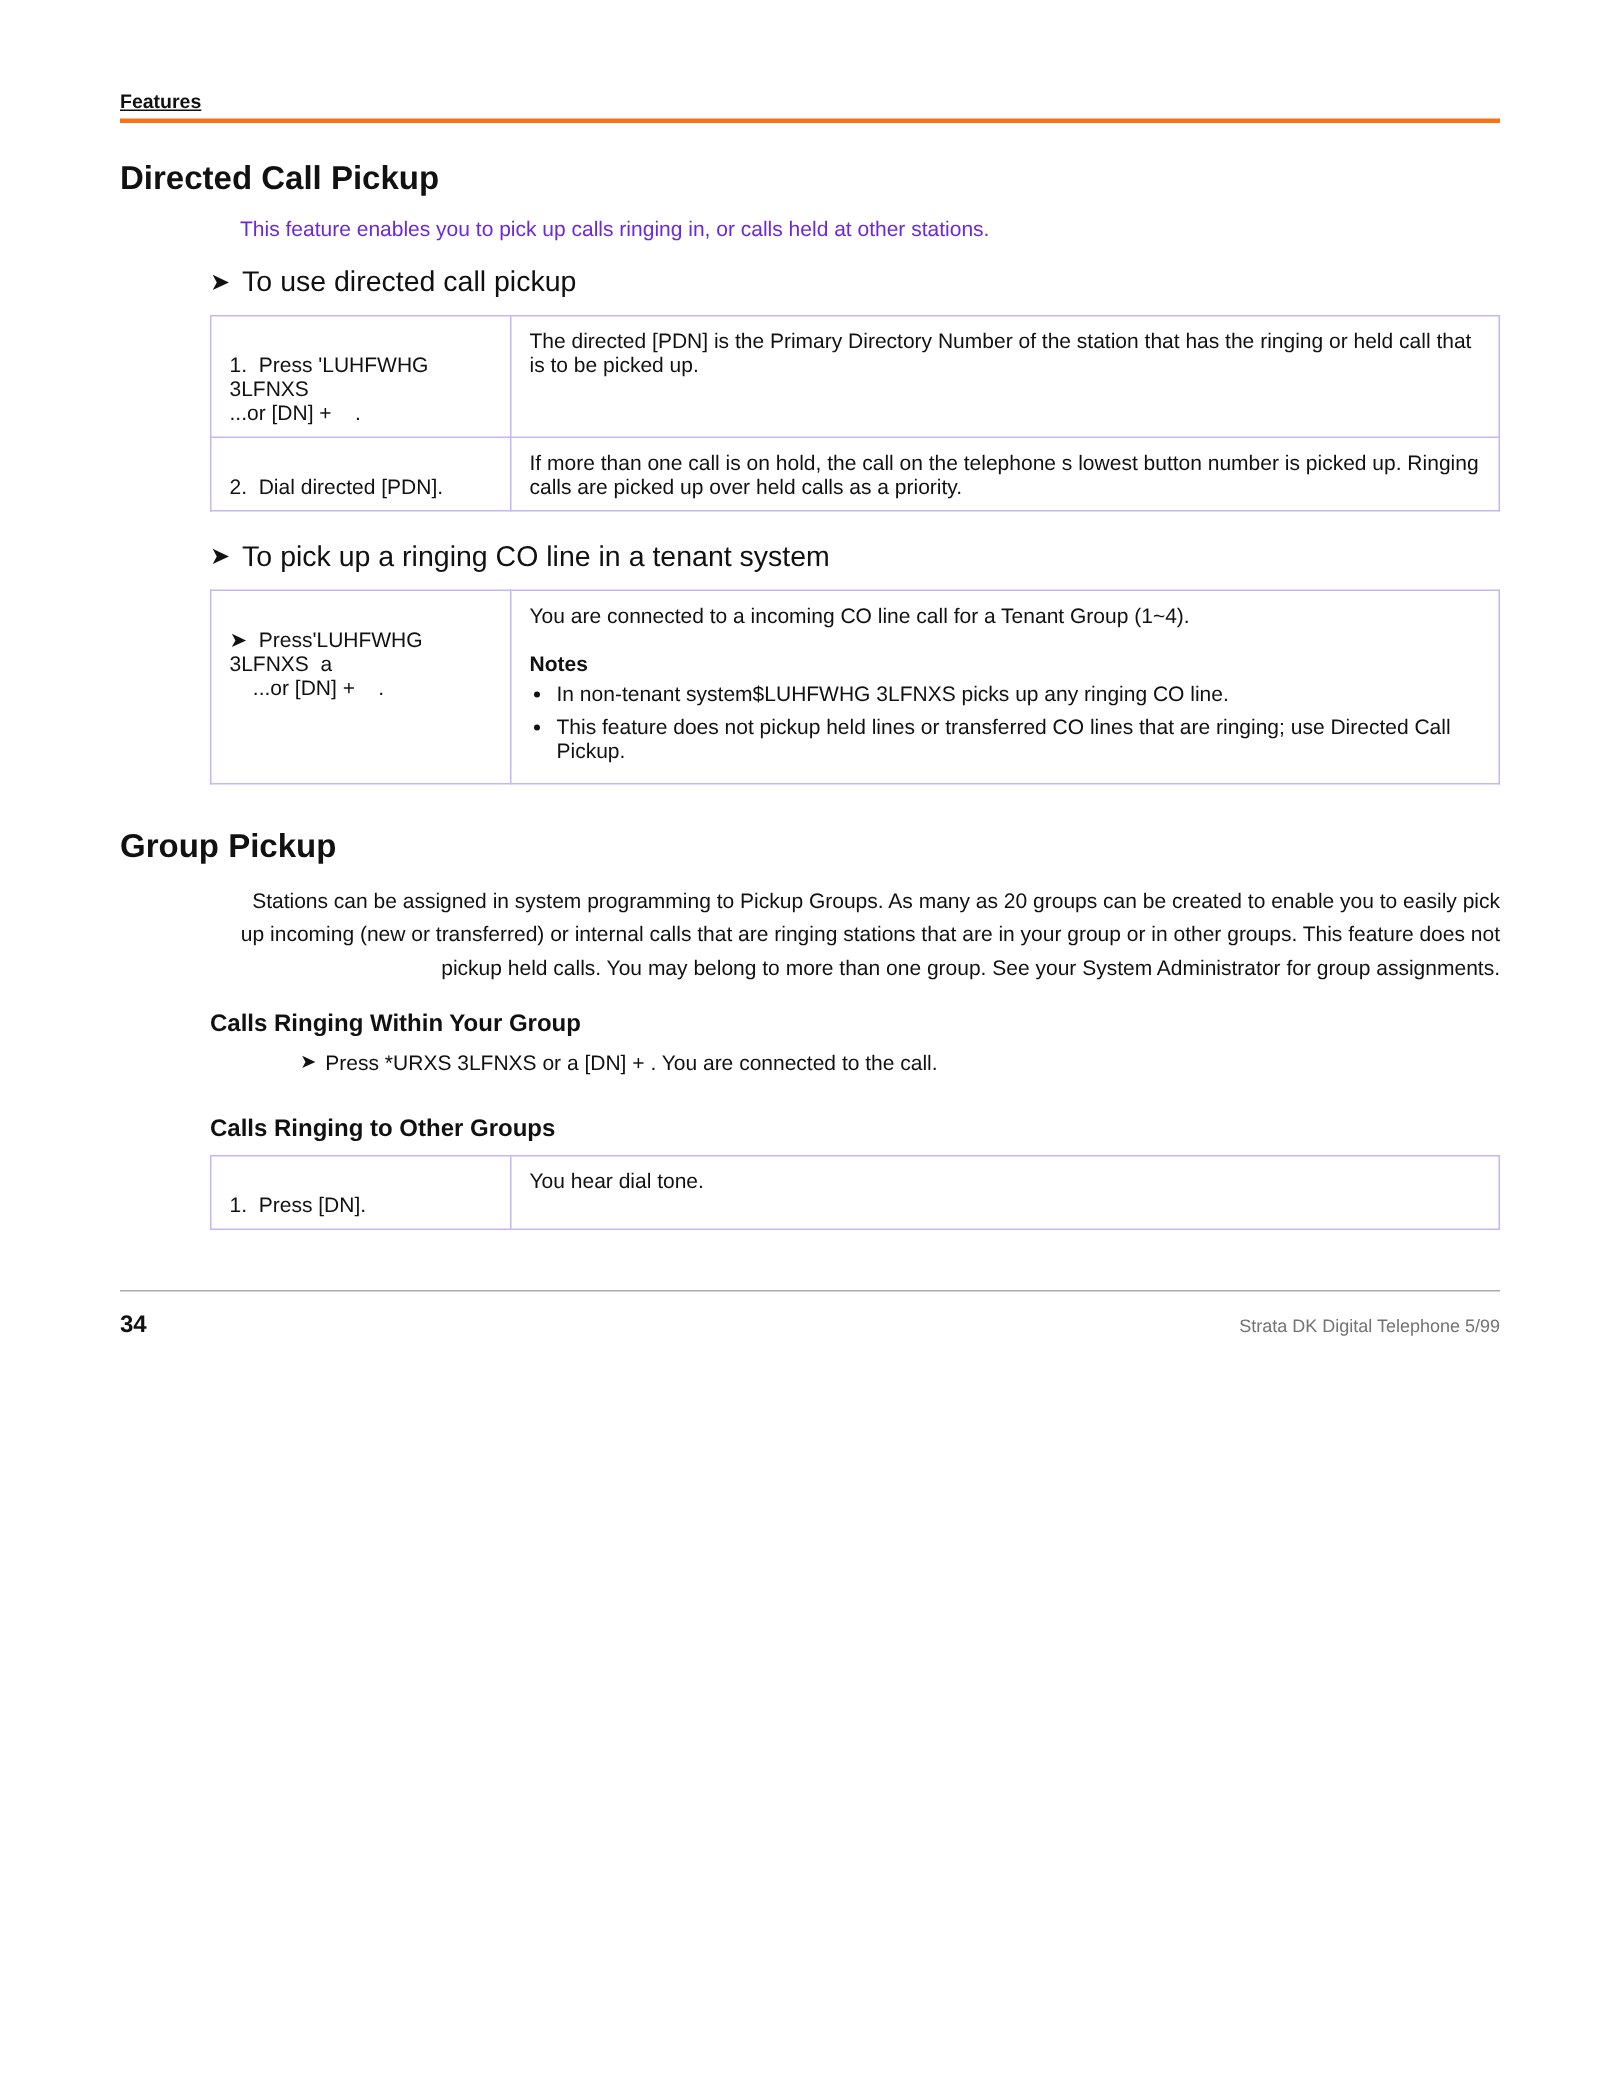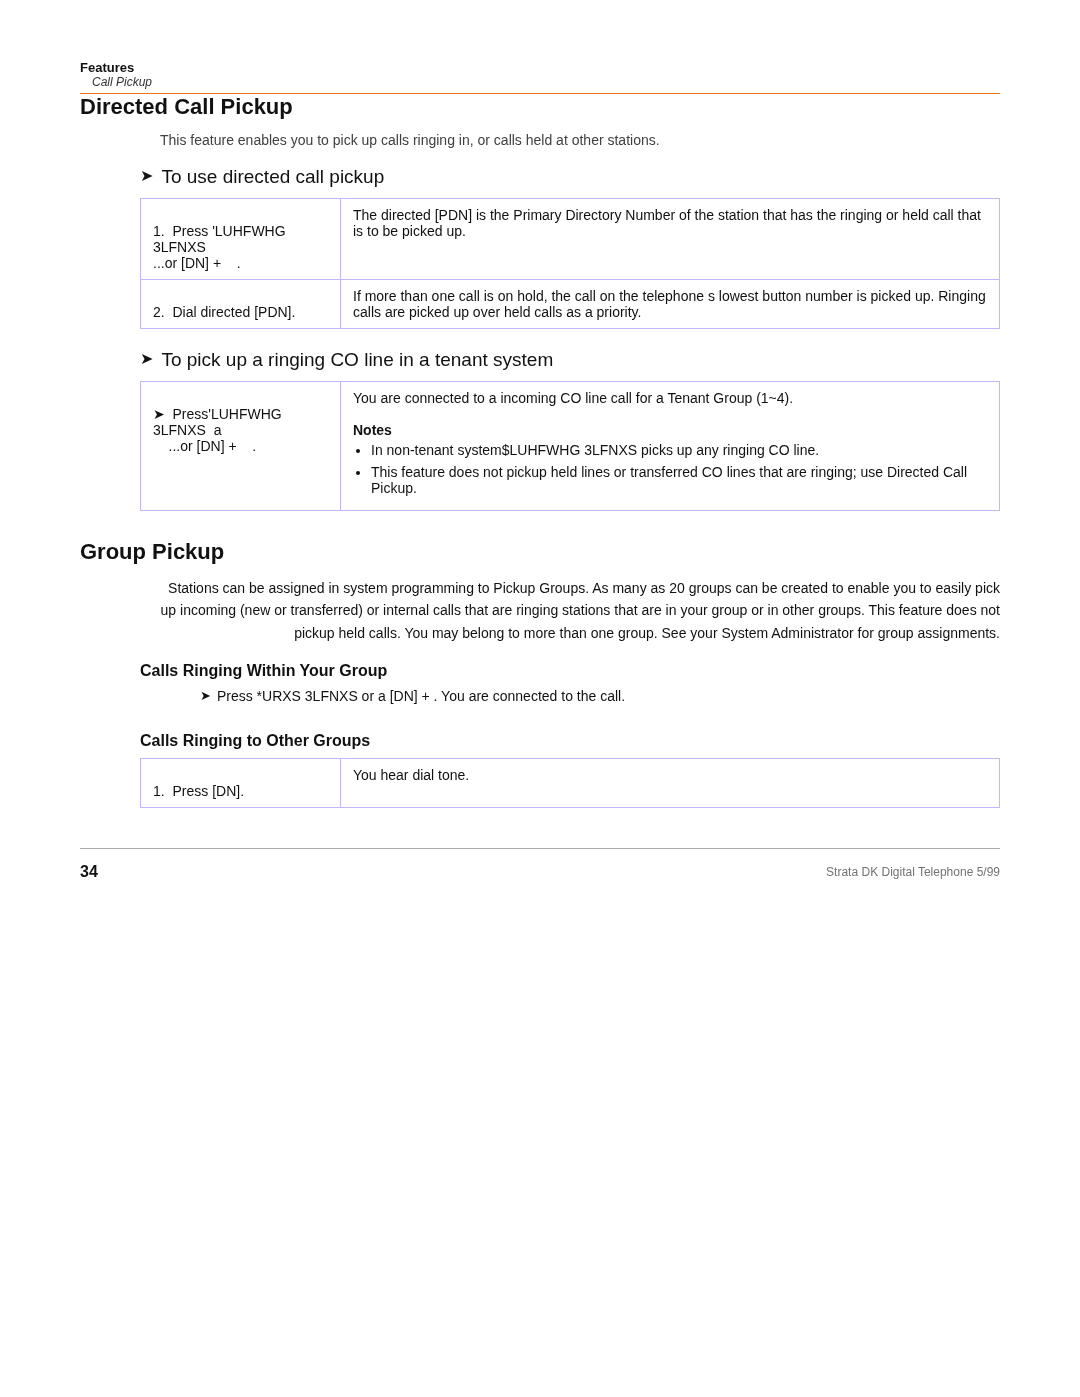--- a/index.html
+++ b/index.html
@@ -6,22 +6,24 @@
     body {
       background: #fff;
       font-family: Georgia, 'Times New Roman', serif;
       font-size: 15px;
       color: #111;
       width: 1080px;
       min-height: 1397px;
       padding: 60px 80px 80px 80px;
     }
     .header-section {
-      border-bottom: 1px solid #f97316;
+      border-bottom: 3px solid #f97316;
       padding-bottom: 4px;
+      margin-bottom: 24px;
+      text-decoration: underline;
     }
     .header-features {
       font-family: Arial, Helvetica, sans-serif;
       font-weight: bold;
       font-size: 13px;
     }
     .header-subtitle {
       font-family: Arial, Helvetica, sans-serif;
       font-size: 12px;
       font-style: italic;
@@ -33,21 +35,21 @@
       font-size: 22px;
       font-weight: bold;
       margin-bottom: 12px;
       margin-top: 0;
     }
     .intro-text {
       font-family: Arial, Helvetica, sans-serif;
       font-size: 14px;
       margin-left: 80px;
       margin-bottom: 18px;
-      color: #404040;
+      color: #6d28d9;
     }
     .arrow-item {
       display: flex;
       align-items: flex-start;
       margin-bottom: 10px;
       font-family: Arial, Helvetica, sans-serif;
       font-size: 14px;
     }
     .arrow-symbol {
       font-size: 16px;
@@ -139,21 +141,20 @@
       font-size: 13px;
       margin-right: 6px;
       flex-shrink: 0;
     }
   </style>
 </head>
 <body>
 
 <div class="header-section">
   <div class="header-features">Features</div>
-  <div class="header-subtitle">Call Pickup</div>
 </div>
 
 <div class="section-block">
   <h1 class="section-title">Directed Call Pickup</h1>
 
   <div class="intro-text">This feature enables you to pick up calls ringing in, or calls held at other stations.</div>
 
   <div class="indent1">
     <div class="arrow-item">
       <span class="arrow-symbol">➤</span>

